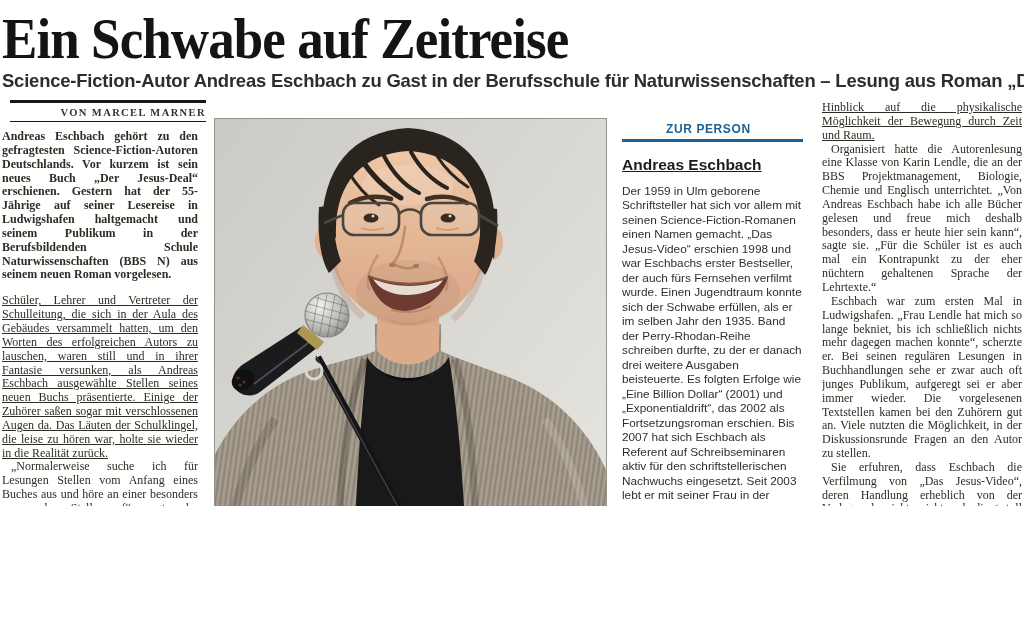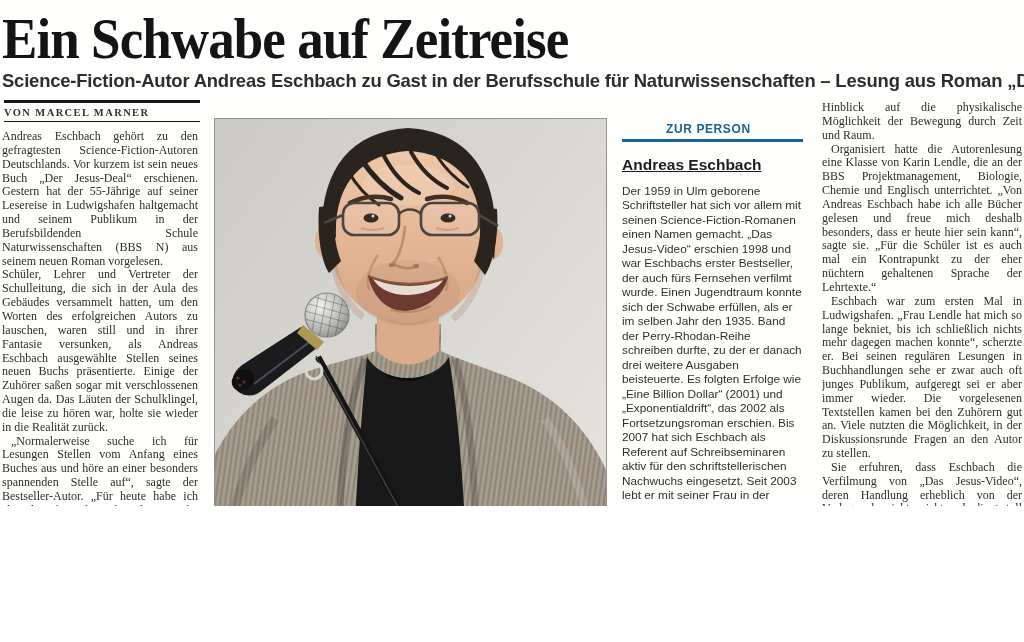--- a/index.html
+++ b/index.html
@@ -15,34 +15,34 @@
     transform:scaleX(0.93);transform-origin:left top;white-space:nowrap;
   }
   .subheadline{
     position:absolute;left:2px;top:70px;width:1020px;
     font-family:"Liberation Sans","DejaVu Sans",sans-serif;
     font-weight:bold;font-size:19px;color:#2d2d2d;letter-spacing:-0.2px;
     transform:scaleX(0.97);transform-origin:left top;white-space:nowrap;
   }
   
   .byline-box{
-    position:absolute;left:4px;top:100px;width:196px;
+    position:absolute;left:10px;top:100px;width:196px;
     border-top:3px solid #161616;border-bottom:1.5px solid #161616;
-    padding:4px 0 3px 0;text-align:left;
+    padding:4px 0 3px 0;text-align:right;
     font-family:"Liberation Serif","DejaVu Serif",serif;
     font-size:10.5px;font-weight:bold;letter-spacing:1.4px;color:#33312e;
   }
   
   .col{position:absolute;text-align:justify;font-size:12px;line-height:13.85px;overflow:hidden;hyphens:auto;-webkit-hyphens:auto;}
   .col-left{left:2px;top:130px;width:196px;height:504px;}
   .col-right{left:822px;top:101px;width:200px;height:516px;}
   .col p{margin:0;text-indent:9px;}
-  .col p.lead{font-weight:normal;text-indent:0;}
-  .col p.flush{text-indent:0;}
-  .col p.gap{}
+  .col p.lead{font-weight:bold;text-indent:0;}
+  .col p.flush{text-indent:0;text-decoration:underline;}
+  .col p.gap{margin-top:12px;}
   
   .photo-fig{
     position:absolute;left:214px;top:118px;width:391px;height:510px;
     border:1px solid #93918c;background:#d9d8d4;
   }
   .photo-fig svg{display:block;width:391px;height:510px;}
   
   .infobox{position:absolute;left:622px;top:122px;width:181px;font-family:"Liberation Sans","DejaVu Sans",sans-serif;}
   .kicker{font-size:12px;font-weight:bold;letter-spacing:0.6px;margin-left:44px;}
   .kicker-rule{height:2.5px;margin-top:3px;}

